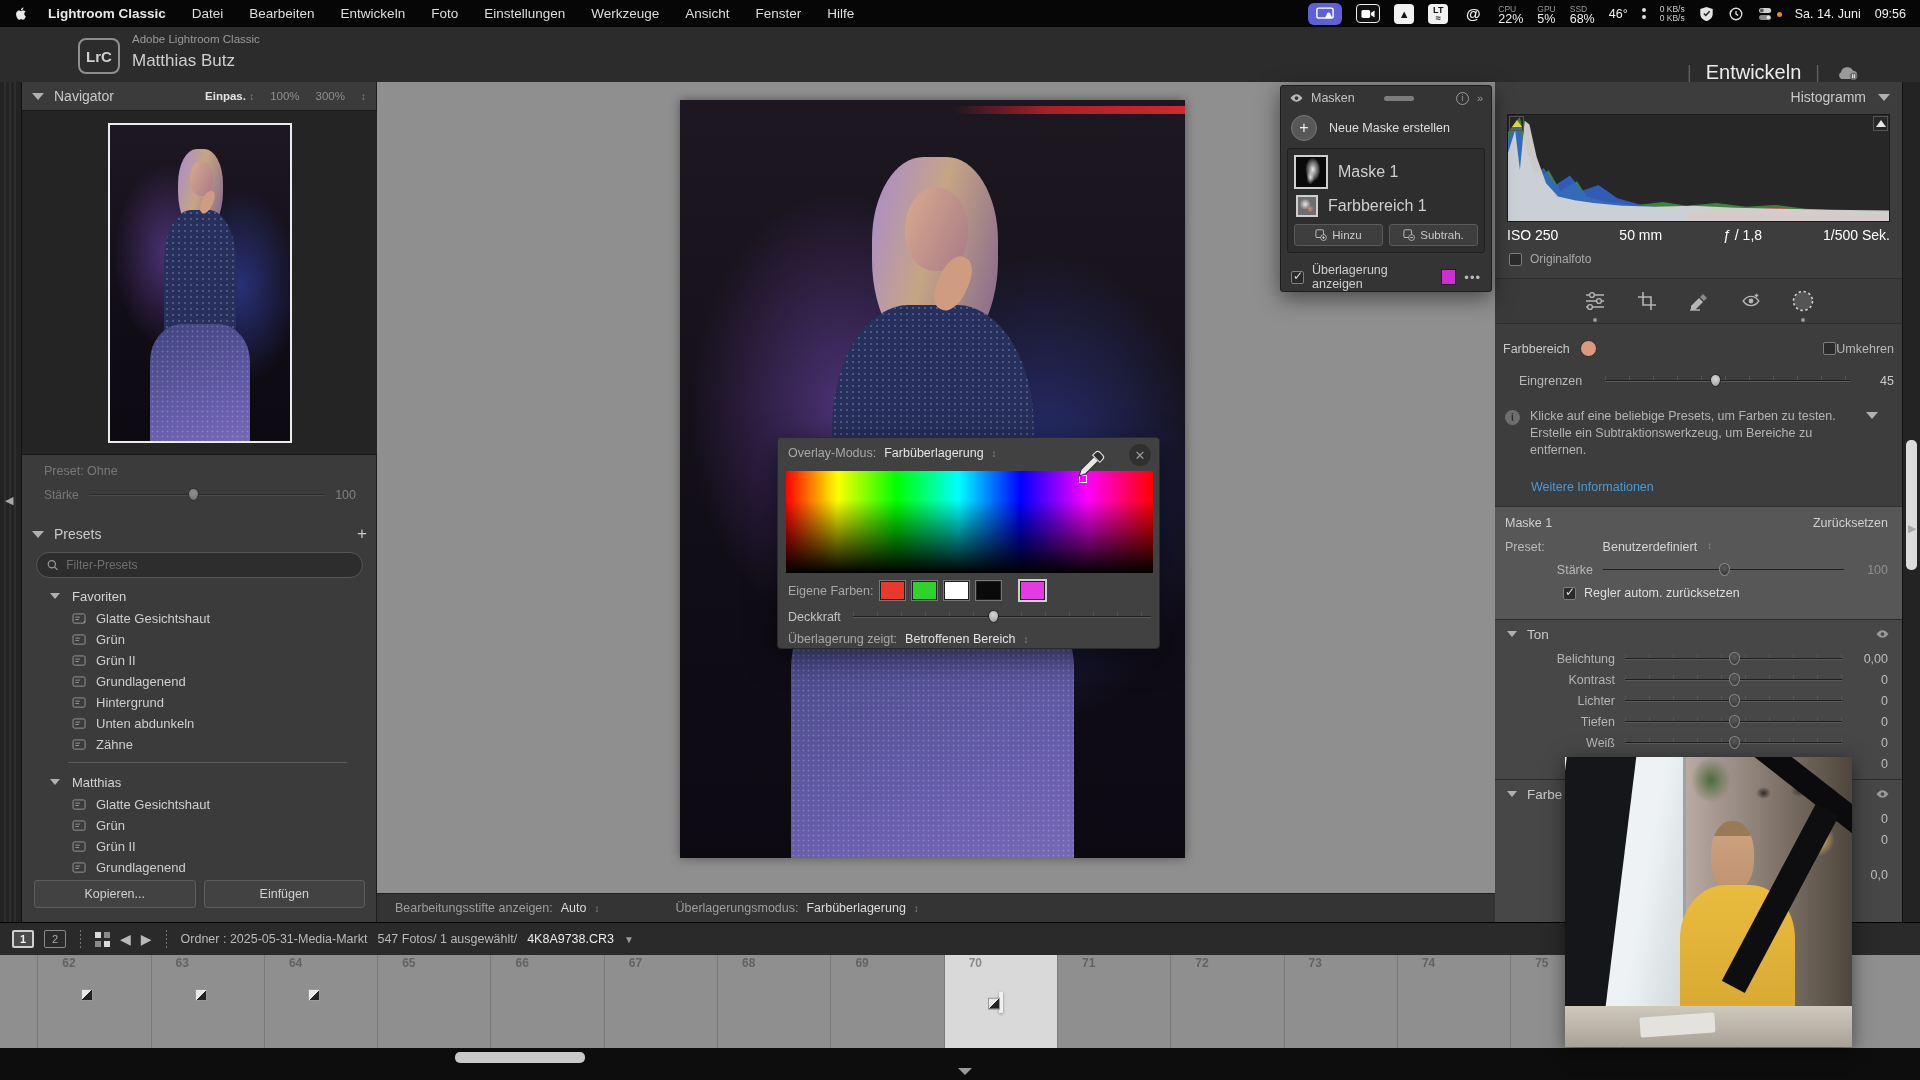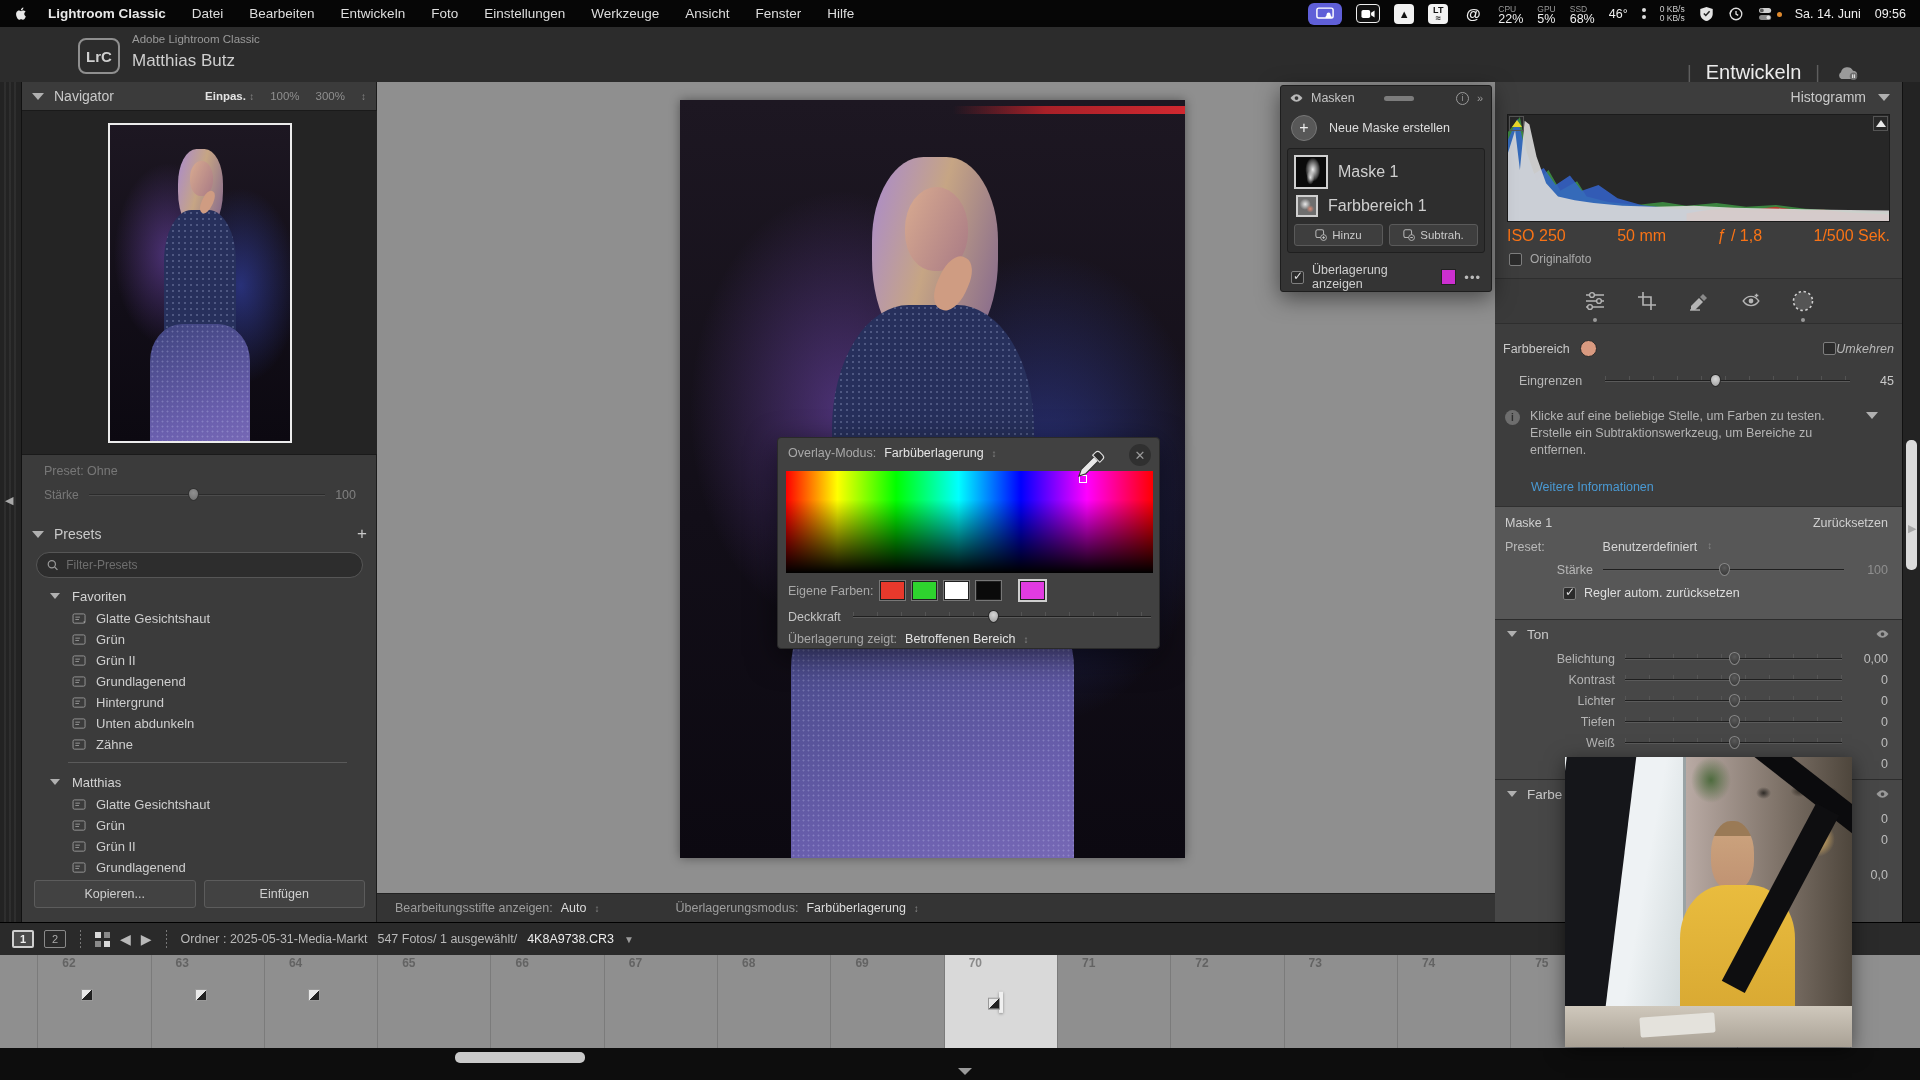--- a/index.html
+++ b/index.html
@@ -160,29 +160,29 @@
   
   .rightpanel { position:absolute; left:1495px; top:82px; width:407px; height:840px; background:#3d3d3d; color:#b8b8b8; font-size:12.5px; }
   .rp-hdr { display:flex; align-items:center; height:30px; padding:0 12px; font-size:14px; color:#c9c9c9; }
   .rp-hdr .tri { margin-left:auto; margin-right:0; }
   .histo { position:absolute; left:12px; top:32px; width:383px; height:108px; background:#272727; border:1px solid #1b1b1b; }
   .histo svg { width:100%; height:100%; display:block; }
   .clip { position:absolute; width:15px; height:15px; border:1px solid #555; top:1px; display:flex; align-items:center; justify-content:center; }
   .clip.l { left:1px; } .clip.r { right:1px; }
   .clip .ctri { width:0; height:0; border-left:5px solid transparent; border-right:5px solid transparent; border-bottom:7px solid #e8d62a; }
   .clip.r .ctri { border-bottom-color:#e8e8e8; }
-  .exif { position:absolute; left:12px; top:145px; width:383px; display:flex; justify-content:space-between; color:#f97316; font-size:16px; }
+  .exif { position:absolute; left:12px; top:145px; width:383px; display:flex; justify-content:space-between; color:#ffffff; font-size:14px; }
   .orig-row { position:absolute; left:14px; top:170px; display:flex; gap:8px; align-items:center; color:#a8a8a8; font-size:12px; }
   .toolsrow { position:absolute; left:0; top:196px; width:407px; height:46px; border-top:1px solid #2e2e2e; border-bottom:1px solid #2e2e2e;
               display:flex; align-items:center; justify-content:center; gap:26px; background:#3a3a3a; }
   .toolbtn { position:relative; width:26px; height:26px; display:flex; align-items:center; justify-content:center; }
   .toolbtn.dotted::after { content:""; position:absolute; bottom:-8px; left:50%; margin-left:-2px; width:4px; height:4px; border-radius:50%; background:#9a9a9a; }
   .fb-row { position:absolute; left:8px; top:258px; width:391px; display:flex; align-items:center; gap:10px; }
   .fb-sample { width:17px; height:17px; border-radius:50%; background:#d99a80; border:1px solid #2a2a2a; }
-  .fb-invert { margin-left:auto; display:flex; align-items:center;font-style:italic; }
+  .fb-invert { margin-left:auto; display:flex; align-items:center; }
   .eng-row { position:absolute; left:8px; top:292px; width:391px; }
   .eng-row .lbl { width:92px; text-align:left; padding-left:16px; }
   .eng-row .val { width:34px; text-align:right; color:#c9c9c9; }
   .hint { position:absolute; left:10px; top:326px; width:360px; display:flex; gap:10px; color:#b4b4b4; font-size:12.5px; line-height:17px; }
   .hint-i { width:15px; height:15px; flex:none; border-radius:50%; background:#6e6e6e; color:#2e2e2e; font-size:10px; font-weight:bold;
             display:flex; align-items:center; justify-content:center; margin-top:2px; }
   .hint-tri { position:absolute; right:14px; top:330px; }
   .morelink { position:absolute; left:36px; top:398px; color:#4a9ad4; font-size:12.5px; }
   .msettings { position:absolute; left:0; top:424px; width:407px; height:113px; background:#575757; border-top:1px solid #303030; }
   .ms-r1 { display:flex; padding:9px 14px 0 10px; color:#cfcfcf; }
@@ -736,21 +736,21 @@
     </div>
     <div class="eng-row srow">
       <span class="lbl">Eingrenzen</span>
       <span class="track ticks">
           <span class="thumb" style="left:45%;"></span>
         </span>
       <span class="val">45</span>
     </div>
     <div class="hint">
       <span class="hint-i">i</span>
-      <span>Klicke auf eine beliebige Stelle, um Farben zu testen. Erstelle ein Subtraktionswerkzeug, um Bereiche zu entfernen.</span>
+      <span>Klicke auf eine beliebige Presets, um Farben zu testen. Erstelle ein Subtraktionswerkzeug, um Bereiche zu entfernen.</span>
     </div>
     <span class="tri hint-tri"></span>
     <a class="morelink">Weitere Informationen</a>
 
     <div class="msettings">
       <div class="ms-r1">
         <span>Maske 1</span>
         <span class="ms-reset">Zurücksetzen</span>
       </div>
       <div class="ms-r2">

